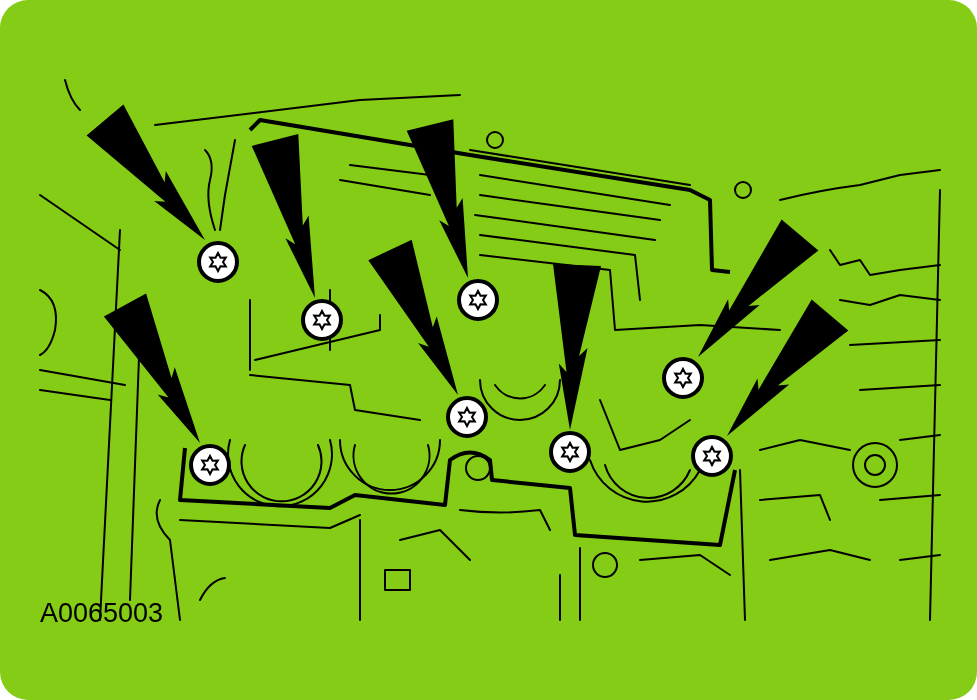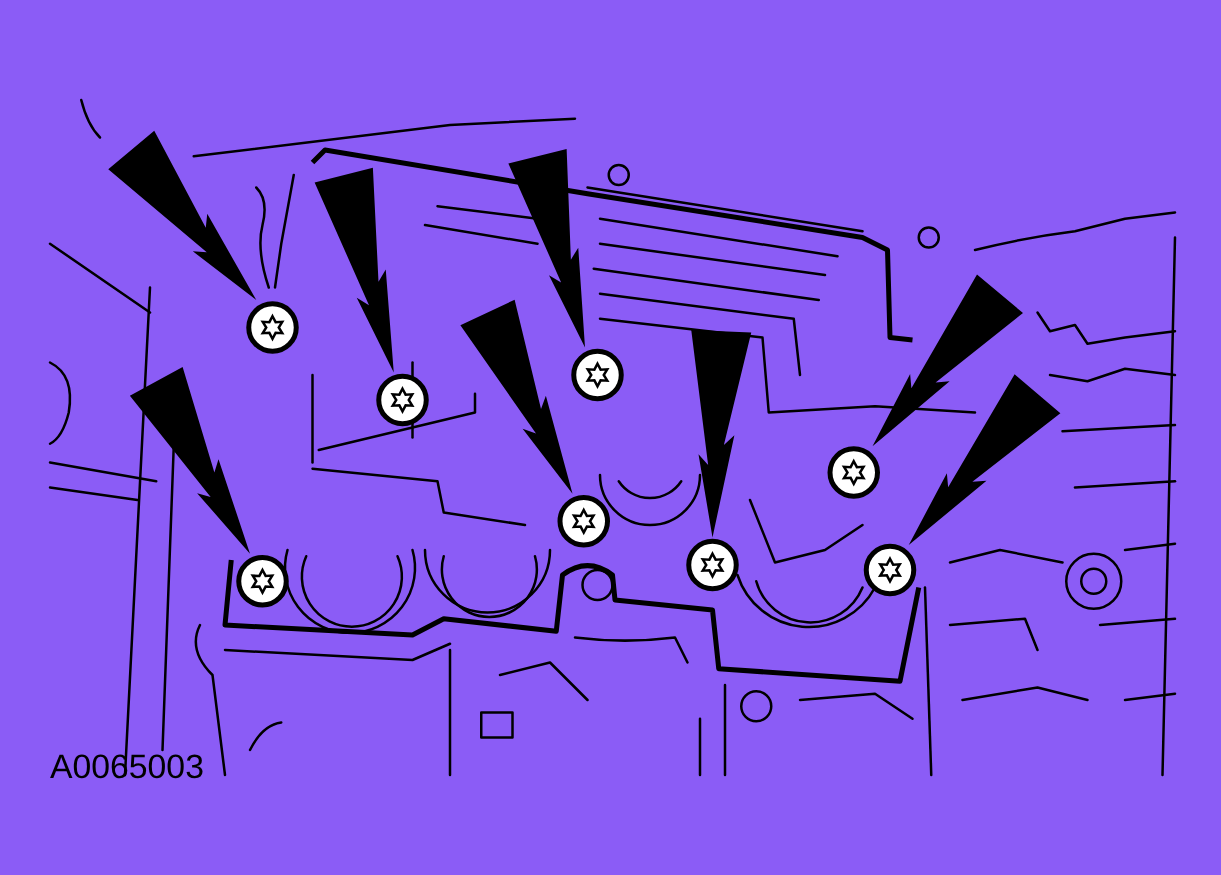--- a/index.html
+++ b/index.html
@@ -1,16 +1,16 @@
 <!DOCTYPE html>
 <html><head>
 <meta charset="utf-8">
 <style>
   html,body{margin:0;padding:0;background:#ffffff;}
-  #stage{position:relative;width:977px;height:700px;background:#8b5cf6;overflow:hidden;}
+  #stage{position:relative;width:977px;height:700px;background:#84cc16;overflow:hidden;border-radius:28px;}
   svg{position:absolute;left:0;top:0;}
   .ln{fill:none;stroke:#000;stroke-width:2;stroke-linecap:round;stroke-linejoin:round;}
   .thick{fill:none;stroke:#000;stroke-width:4;stroke-linejoin:round;}
   #figure-id{position:absolute;left:40px;top:598px;font-family:"Liberation Sans",sans-serif;font-size:27px;color:#000;letter-spacing:0px;}
 </style>
 </head>
 <body>
 
 <div id="stage">
   <svg id="art" width="977" height="700" viewBox="0 0 977 700">

